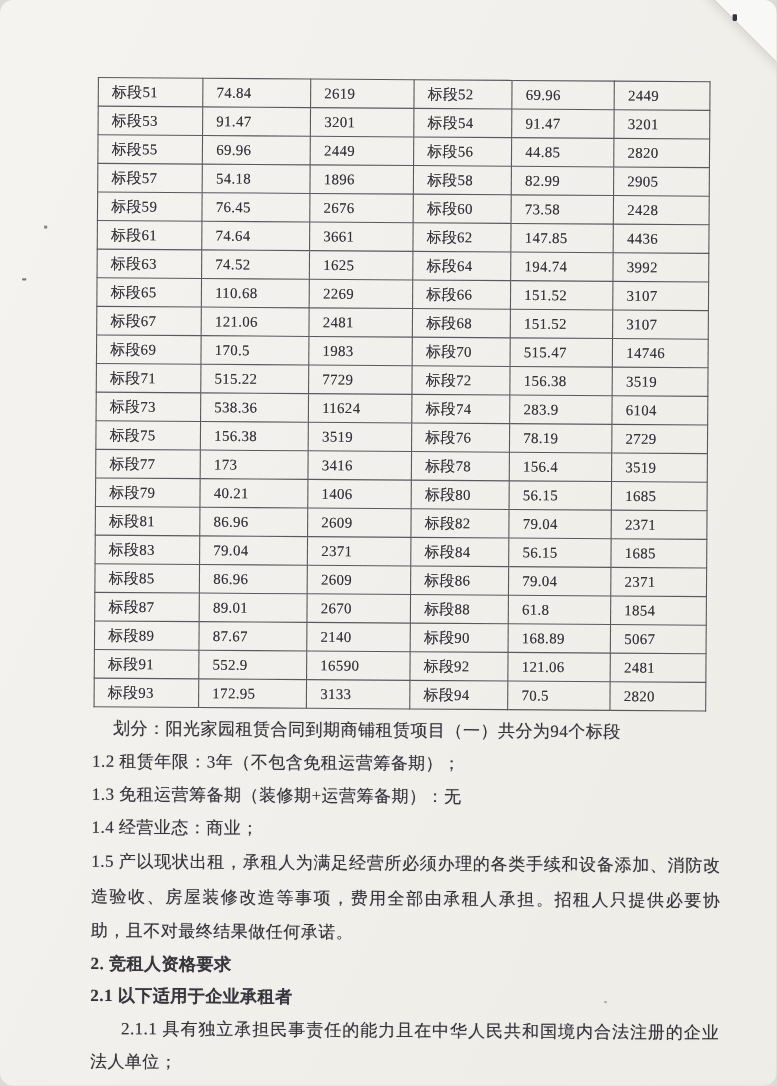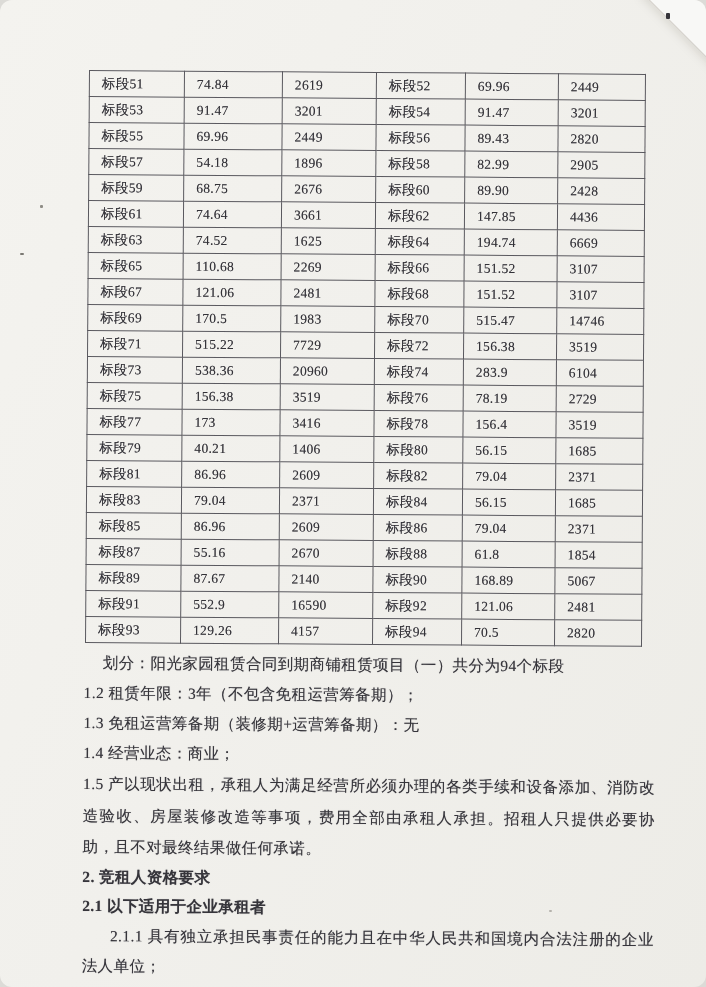--- a/index.html
+++ b/index.html
@@ -78,54 +78,54 @@
             <td>3201</td>
             <td>标段54</td>
             <td>91.47</td>
             <td>3201</td>
           </tr>
           <tr>
             <td>标段55</td>
             <td>69.96</td>
             <td>2449</td>
             <td>标段56</td>
-            <td>89.43</td>
+            <td>44.85</td>
             <td>2820</td>
           </tr>
           <tr>
             <td>标段57</td>
             <td>54.18</td>
             <td>1896</td>
             <td>标段58</td>
             <td>82.99</td>
             <td>2905</td>
           </tr>
           <tr>
             <td>标段59</td>
-            <td>68.75</td>
+            <td>76.45</td>
             <td>2676</td>
             <td>标段60</td>
-            <td>89.90</td>
+            <td>73.58</td>
             <td>2428</td>
           </tr>
           <tr>
             <td>标段61</td>
             <td>74.64</td>
             <td>3661</td>
             <td>标段62</td>
             <td>147.85</td>
             <td>4436</td>
           </tr>
           <tr>
             <td>标段63</td>
             <td>74.52</td>
             <td>1625</td>
             <td>标段64</td>
             <td>194.74</td>
-            <td>6669</td>
+            <td>3992</td>
           </tr>
           <tr>
             <td>标段65</td>
             <td>110.68</td>
             <td>2269</td>
             <td>标段66</td>
             <td>151.52</td>
             <td>3107</td>
           </tr>
           <tr>
@@ -148,21 +148,21 @@
             <td>标段71</td>
             <td>515.22</td>
             <td>7729</td>
             <td>标段72</td>
             <td>156.38</td>
             <td>3519</td>
           </tr>
           <tr>
             <td>标段73</td>
             <td>538.36</td>
-            <td>20960</td>
+            <td>11624</td>
             <td>标段74</td>
             <td>283.9</td>
             <td>6104</td>
           </tr>
           <tr>
             <td>标段75</td>
             <td>156.38</td>
             <td>3519</td>
             <td>标段76</td>
             <td>78.19</td>
@@ -203,21 +203,21 @@
           <tr>
             <td>标段85</td>
             <td>86.96</td>
             <td>2609</td>
             <td>标段86</td>
             <td>79.04</td>
             <td>2371</td>
           </tr>
           <tr>
             <td>标段87</td>
-            <td>55.16</td>
+            <td>89.01</td>
             <td>2670</td>
             <td>标段88</td>
             <td>61.8</td>
             <td>1854</td>
           </tr>
           <tr>
             <td>标段89</td>
             <td>87.67</td>
             <td>2140</td>
             <td>标段90</td>
@@ -227,22 +227,22 @@
           <tr>
             <td>标段91</td>
             <td>552.9</td>
             <td>16590</td>
             <td>标段92</td>
             <td>121.06</td>
             <td>2481</td>
           </tr>
           <tr>
             <td>标段93</td>
-            <td>129.26</td>
-            <td>4157</td>
+            <td>172.95</td>
+            <td>3133</td>
             <td>标段94</td>
             <td>70.5</td>
             <td>2820</td>
           </tr>
         </tbody>
     </table>
     <div class="paras">
         <p class="p-division">划分：阳光家园租赁合同到期商铺租赁项目（一）共分为94个标段</p>
         <p class="p-item">1.2 租赁年限：3年（不包含免租运营筹备期）；</p>
         <p class="p-item2">1.3 免租运营筹备期（装修期+运营筹备期）：无</p>

